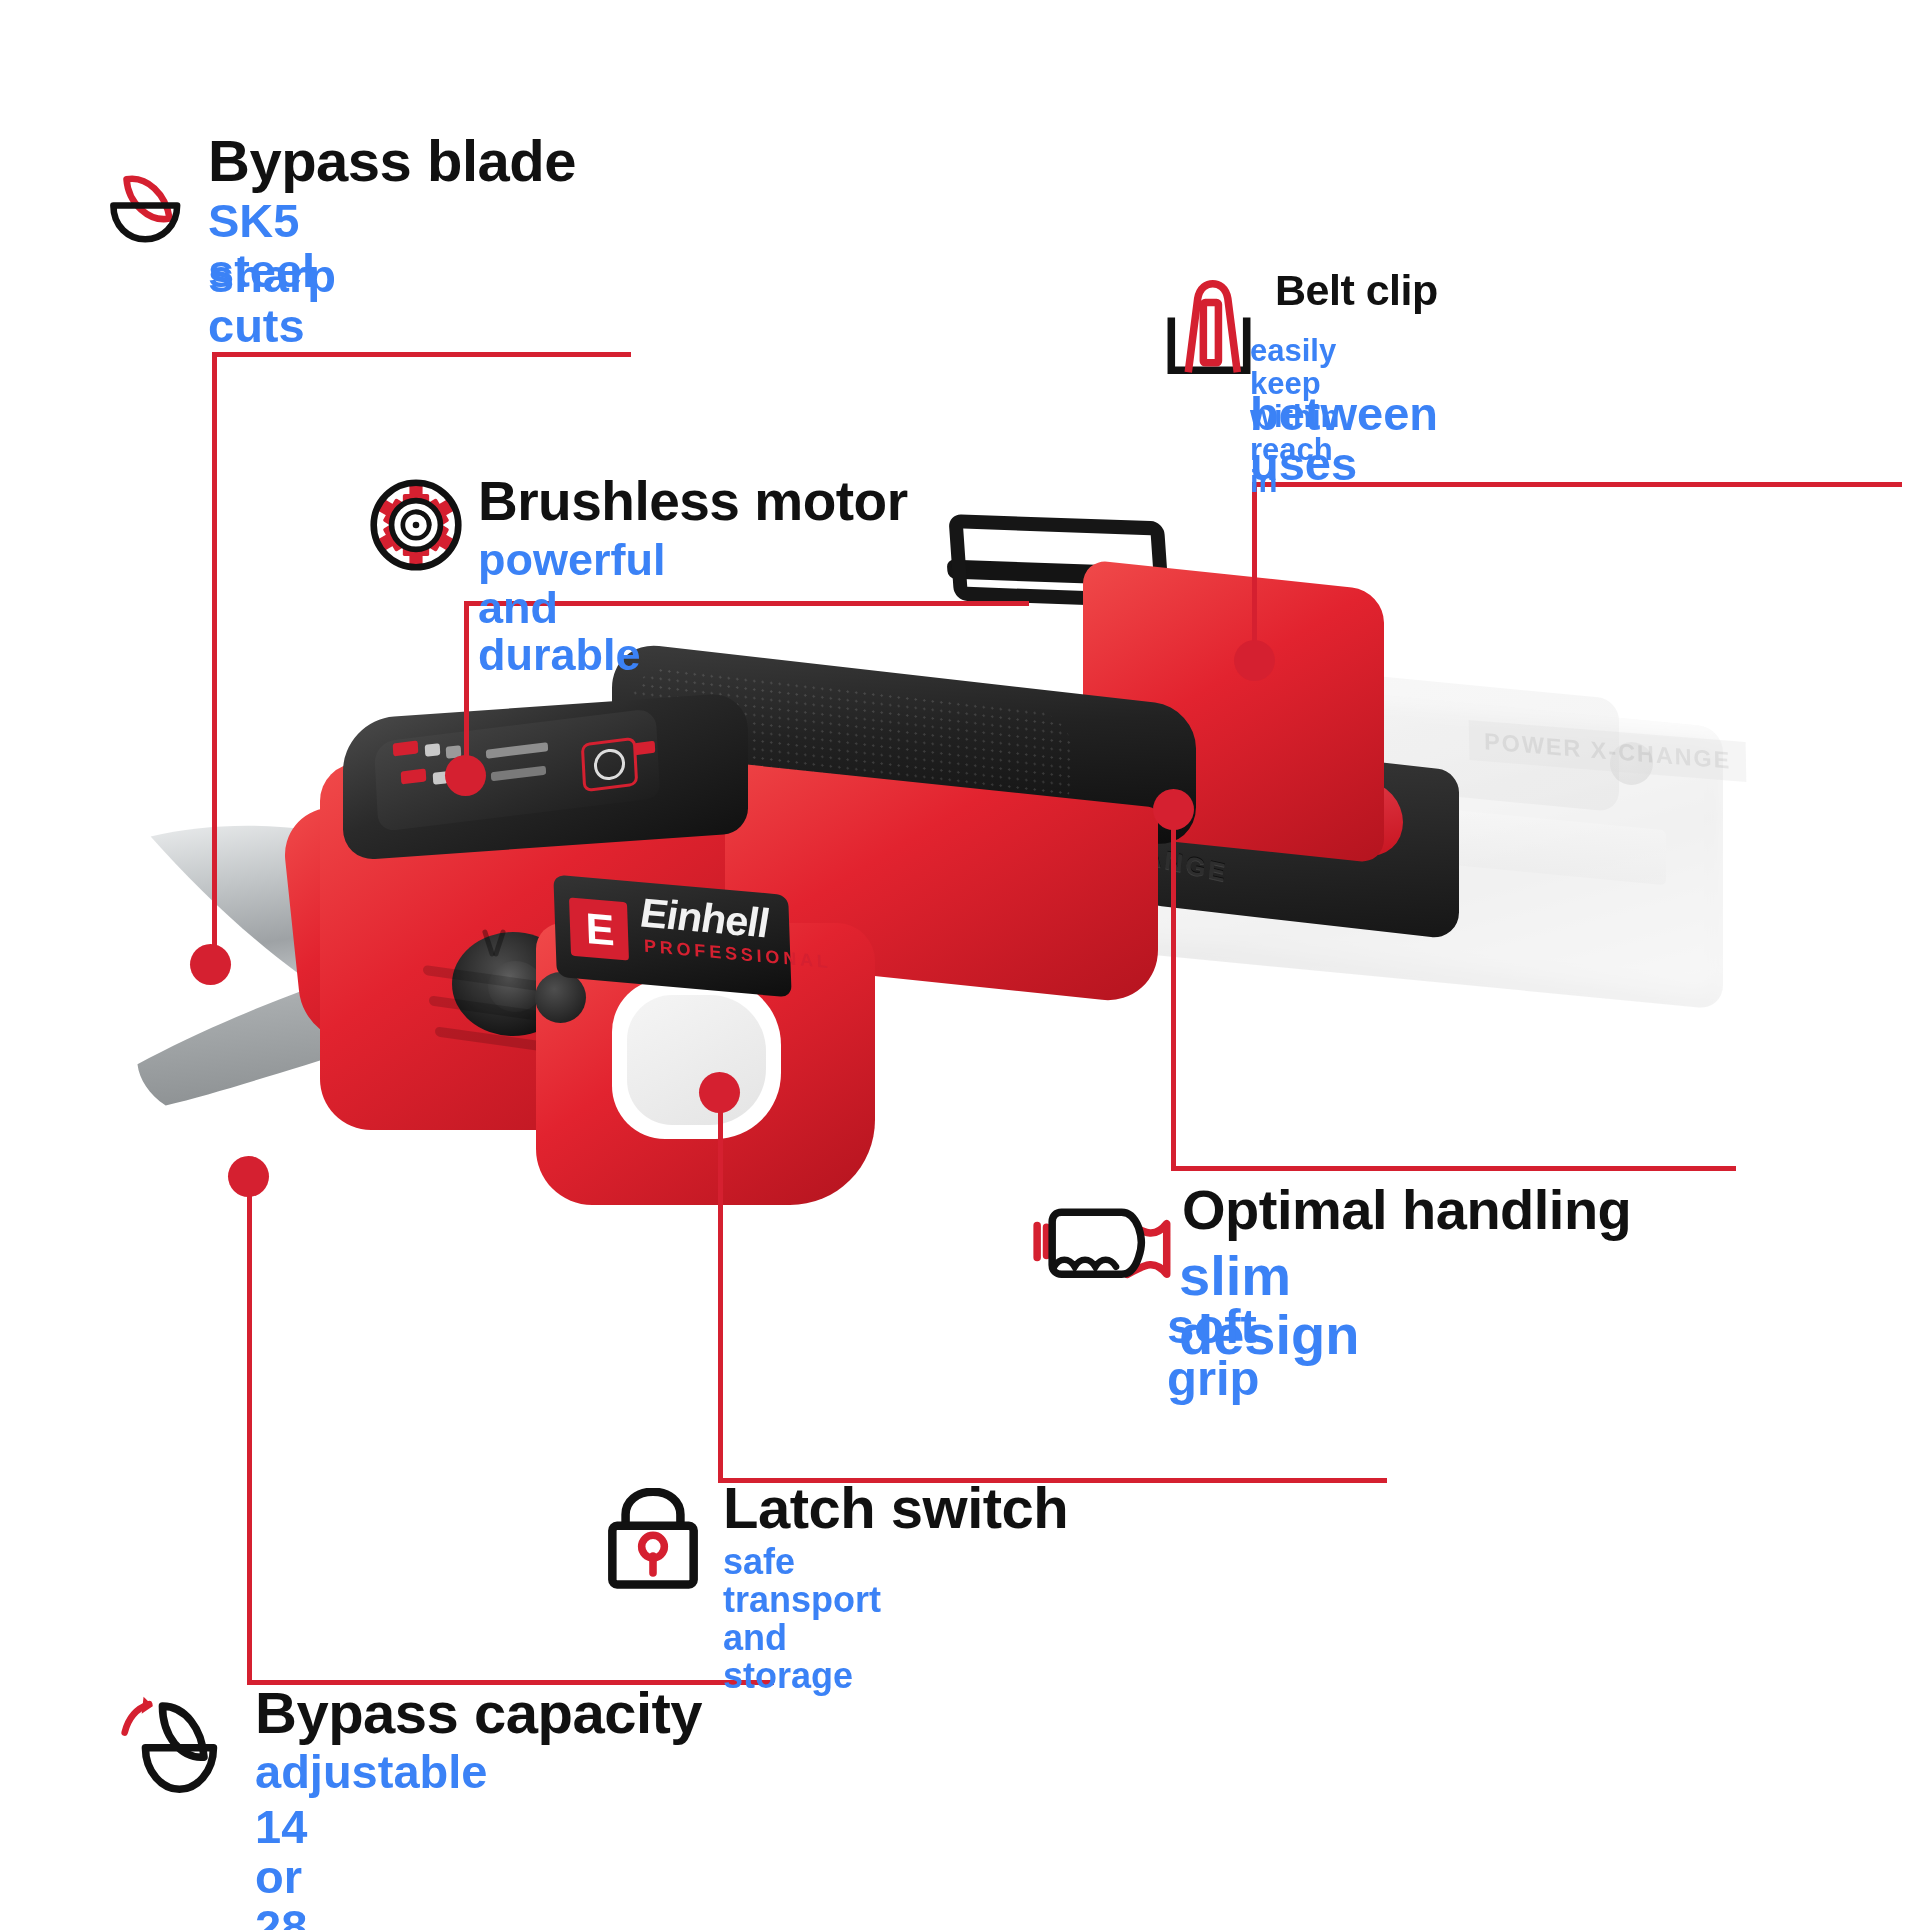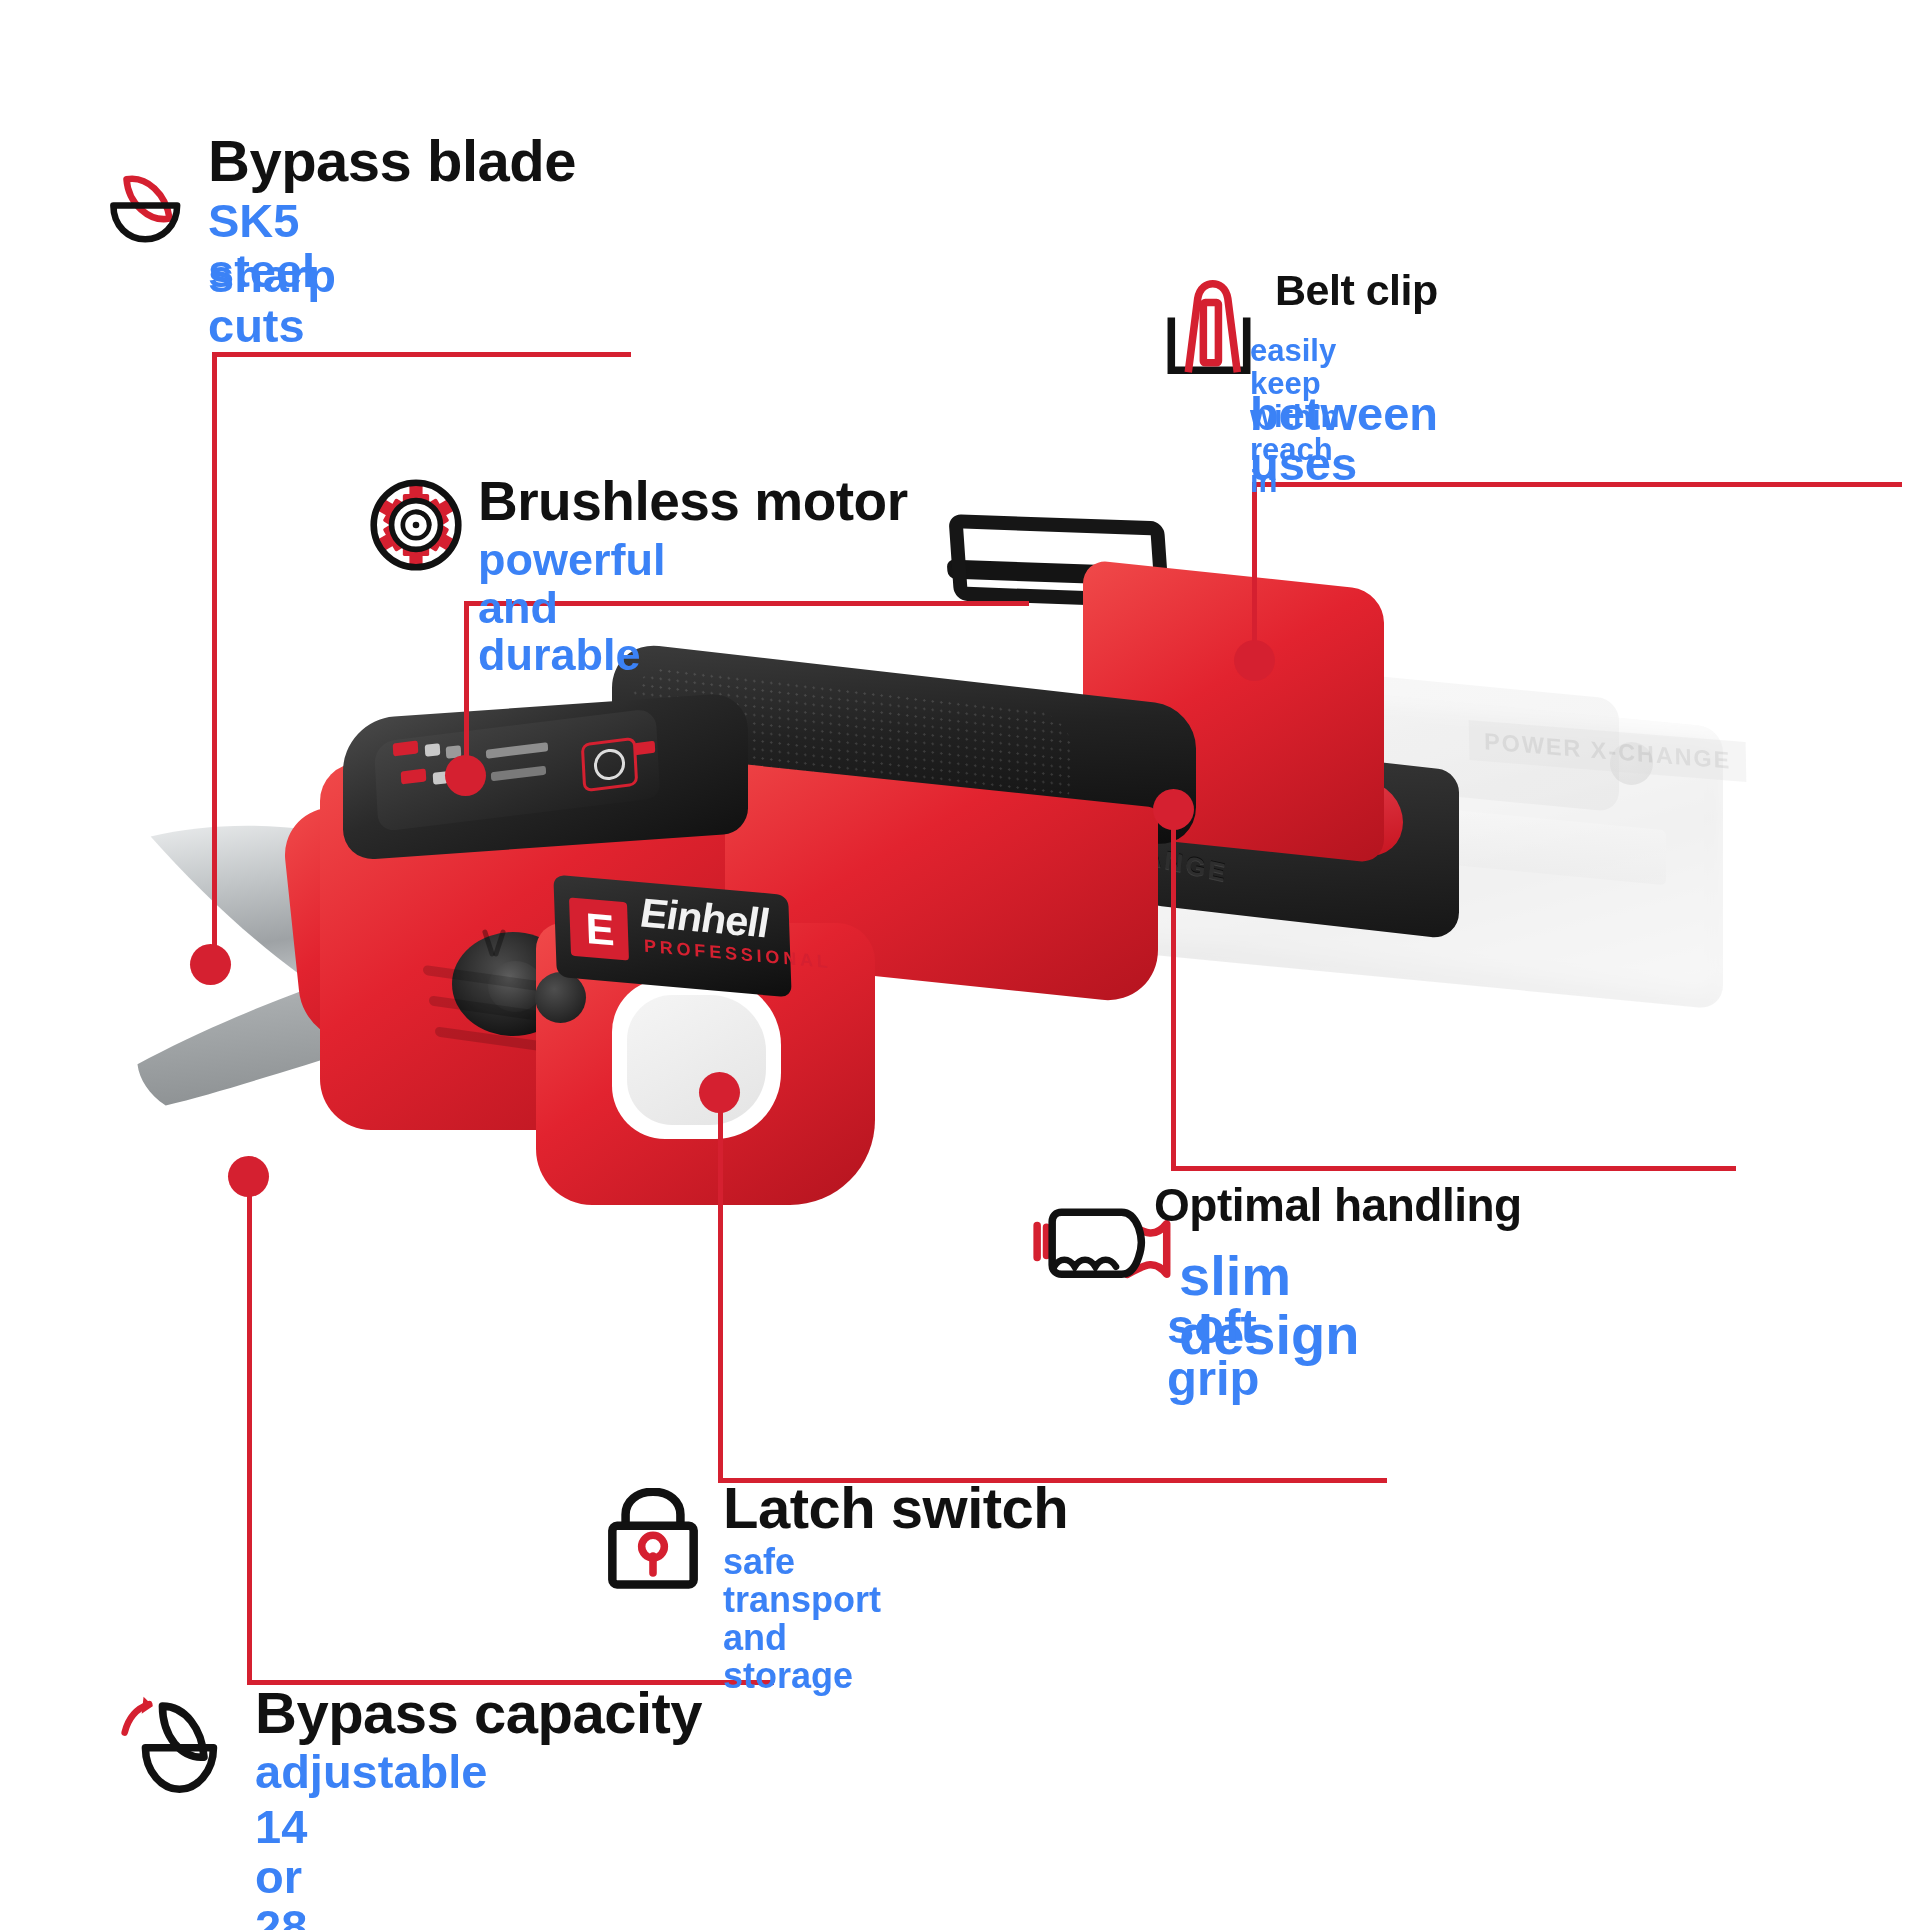--- a/index.html
+++ b/index.html
@@ -283,21 +283,21 @@
 
   <div class="callout" style="left:1062px;top:1188px;">
     <svg class="c-ico" style="left:-38px;top:-3.8px;width:169px;height:113px;" viewBox="0 0 180 120">
       <path d="M24 46 L24 76 M14 44 L14 78" stroke="#d52030" stroke-width="8" stroke-linecap="round"></path>
       <path d="M110 42 C 126 50, 138 60, 152 42 L152 96 C 138 78, 126 88, 110 96 Z" fill="none" stroke="#d52030" stroke-width="8" stroke-linejoin="round"></path>
       <path d="M30 40 C 30 34, 34 30, 40 30 L104 30 C 112 30, 118 36, 122 46
                C 126 58, 126 66, 122 78 C 118 90, 112 96, 104 96 L40 96
                C 34 96, 30 92, 30 86 Z" fill="#fff" stroke="#111" stroke-width="8" stroke-linejoin="round"></path>
       <path d="M32 88 C 38 78, 48 78, 54 88 C 60 78, 70 78, 76 88 C 82 78, 92 78, 98 88" fill="none" stroke="#111" stroke-width="7" stroke-linecap="round"></path>
     </svg>
-    <div class="c-title" style="position:absolute;left:92px;top:-5.6px;font-size:46px;">Optimal handling</div>
+    <div class="c-title" style="position:absolute;left:120px;top:-5.6px;font-size:56px;">Optimal handling</div>
     <div class="c-sub" style="position:absolute;left:105px;top:58px;font-size:56px;margin-left:12px;">slim design</div>
     <div class="c-sub" style="position:absolute;left:105px;top:113px;font-size:49px;">soft grip</div>
   </div>
 
   <div class="callout" style="left:601px;top:1488px;">
     <svg class="c-ico" style="left:0px;top:0px;width:104px;height:104px;" viewBox="0 0 110 110">
       <path d="M26 40 L26 28 C 26 14, 38 4, 55 4 C 72 4, 84 14, 84 28 L84 40" fill="none" stroke="#111" stroke-width="9" stroke-linecap="round"></path>
       <rect x="12" y="40" width="86" height="62" rx="5" fill="#fff" stroke="#111" stroke-width="9"></rect>
       <circle cx="55" cy="62" r="12" fill="none" stroke="#d52030" stroke-width="8"></circle>
       <path d="M55 72 L55 90" stroke="#d52030" stroke-width="8" stroke-linecap="round"></path>

